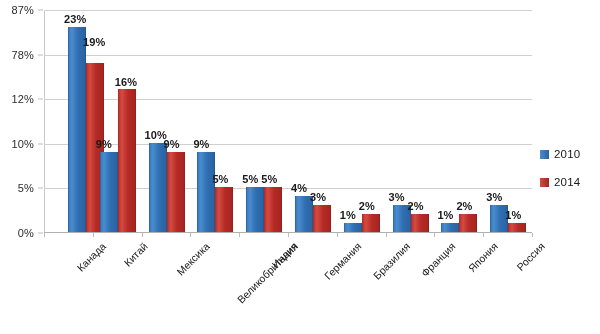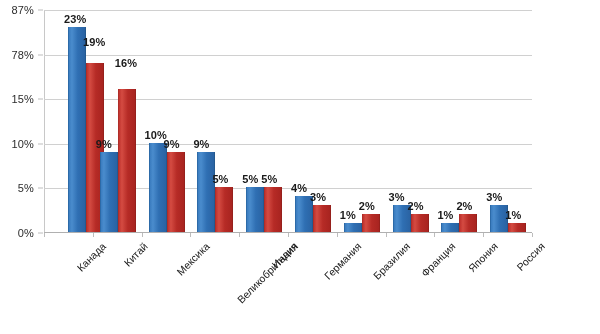--- a/index.html
+++ b/index.html
@@ -185,21 +185,21 @@
 
 <div id="chart-root">
 
   <div class="y-labels">
       <div class="y-label" style="top: 223px;">0%</div>
       <div class="y-tick" style="top: 223px;"></div>
       <div class="y-label" style="top: 178.4px;">5%</div>
       <div class="y-tick" style="top: 178.4px;"></div>
       <div class="y-label" style="top: 133.8px;">10%</div>
       <div class="y-tick" style="top: 133.8px;"></div>
-      <div class="y-label" style="top: 89.2px;">15%</div>
+      <div class="y-label" style="top: 89.2px;">12%</div>
       <div class="y-tick" style="top: 89.2px;"></div>
       <div class="y-label" style="top: 44.6px;">78%</div>
       <div class="y-tick" style="top: 44.6px;"></div>
       <div class="y-label" style="top: 0px;">87%</div>
       <div class="y-tick" style="top: 0px;"></div>
     </div>
 
   <div class="plot-area">
     <div class="axis-line-y"></div>
     <div class="axis-line-x"></div>
@@ -212,21 +212,21 @@
         <div class="bar bar-blue" title="Канада 2010: 23%" style="height: 205.16px;"></div>
         <div class="bar-label label-blue" style="bottom: 207.16px;">23%</div>
         <div class="bar bar-red" title="Канада 2014: 19%" style="height: 169.48px;"></div>
         <div class="bar-label label-red" style="bottom: 184px;">19%</div>
       </div>
       <div class="x-tick" style="left: 0px;"></div>
       <div class="group" style="left: 48.8px; width: 48.8px;">
         <div class="bar bar-blue" title="Китай 2010: 9%" style="height: 80.28px;"></div>
         <div class="bar-label label-blue" style="bottom: 82.28px;">9%</div>
         <div class="bar bar-red" title="Китай 2014: 16%" style="height: 142.72px;"></div>
-        <div class="bar-label label-red" style="bottom: 163px;">16%</div>
+        <div class="bar-label label-red" style="bottom: 144px;">16%</div>
       </div>
       <div class="x-tick" style="left: 48.8px;"></div>
       <div class="group" style="left: 97.6px; width: 48.8px;">
         <div class="bar bar-blue" title="Мексика 2010: 10%" style="height: 89.2px;"></div>
         <div class="bar-label label-blue" style="bottom: 91.2px;">10%</div>
         <div class="bar bar-red" title="Мексика 2014: 9%" style="height: 80.28px;"></div>
         <div class="bar-label label-red" style="bottom: 82.28px;">9%</div>
       </div>
       <div class="x-tick" style="left: 97.6px;"></div>
       <div class="group" style="left: 146.4px; width: 48.8px;">
@@ -288,15 +288,23 @@
       <div class="x-label" style="left: 166.8px;">Великобритания</div>
       <div class="x-label" style="left: 215.6px;">Индия</div>
       <div class="x-label" style="left: 264.4px;">Германия</div>
       <div class="x-label" style="left: 313.2px;">Бразилия</div>
       <div class="x-label" style="left: 362px;">Франция</div>
       <div class="x-label" style="left: 410.8px;">Япония</div>
       <div class="x-label" style="left: 459.6px;">Россия</div>
     </div>
 
   <div class="legend">
+    <div class="legend-item">
+      <span class="legend-swatch blue"></span>
+      <span class="legend-text">2010</span>
+    </div>
+    <div class="legend-item">
+      <span class="legend-swatch red"></span>
+      <span class="legend-text">2014</span>
+    </div>
   </div>
 
 </div>
 
 </body></html>

